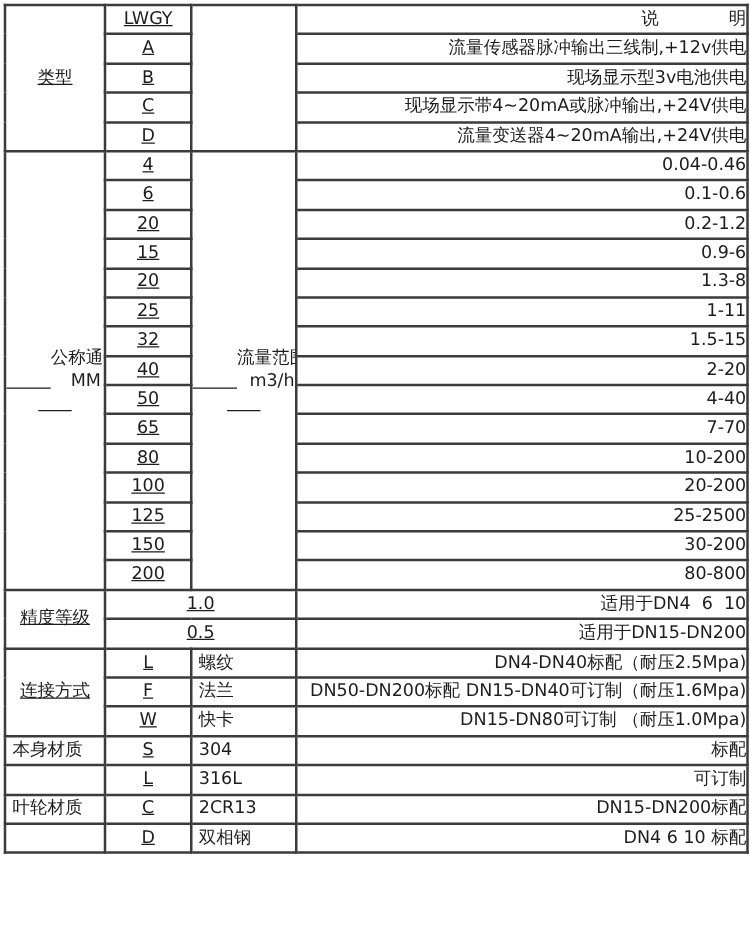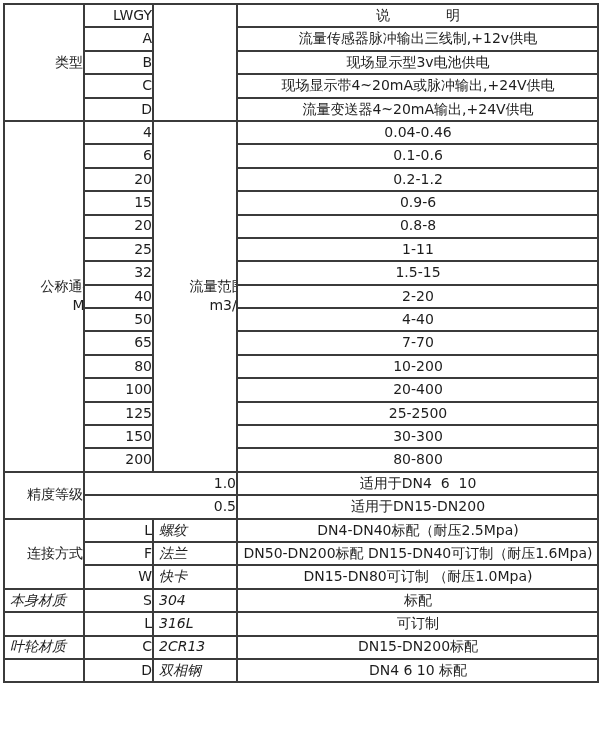--- a/index.html
+++ b/index.html
@@ -21,23 +21,23 @@
     border: 2px solid #3b3b3b;
     height: 23.4px;
     font-size: 14px;
     color: #1d1d1d;
     padding: 0;
     white-space: pre;
     overflow: hidden;
     line-height: 1.25;
     vertical-align: middle;
   }
-  td.center { text-align: right; }
-  td.left   { text-align: left; padding-left: 5px; font-style: italic; }
-  td.desc   { text-align: center; padding-left: 1px; }
+  td.center { text-align: center; text-decoration: underline; }
+  td.left   { text-align: left; padding-left: 5px; }
+  td.desc   { text-align: right; padding-left: 1px; }
   .twoline { display: inline-block; line-height: 1.35; }
 </style>
 </head>
 <body>
 
 <table class="spec">
   <colgroup>
     <col style="width:80px">
     <col style="width:69px">
     <col style="width:84px">
@@ -85,21 +85,21 @@
     <tr>
       <td class="center">20</td>
       <td class="desc">0.2-1.2</td>
     </tr>
     <tr>
       <td class="center">15</td>
       <td class="desc">0.9-6</td>
     </tr>
     <tr>
       <td class="center">20</td>
-      <td class="desc">0.8-8</td>
+      <td class="desc">1.3-8</td>
     </tr>
     <tr>
       <td class="center">25</td>
       <td class="desc">1-11</td>
     </tr>
     <tr>
       <td class="center">32</td>
       <td class="desc">1.5-15</td>
     </tr>
     <tr>
@@ -113,29 +113,29 @@
     <tr>
       <td class="center">65</td>
       <td class="desc">7-70</td>
     </tr>
     <tr>
       <td class="center">80</td>
       <td class="desc">10-200</td>
     </tr>
     <tr>
       <td class="center">100</td>
-      <td class="desc">20-400</td>
+      <td class="desc">20-200</td>
     </tr>
     <tr>
       <td class="center">125</td>
       <td class="desc">25-2500</td>
     </tr>
     <tr>
       <td class="center">150</td>
-      <td class="desc">30-300</td>
+      <td class="desc">30-200</td>
     </tr>
     <tr>
       <td class="center">200</td>
       <td class="desc">80-800</td>
     </tr>
 
     <tr>
       <td rowspan="2" class="center">精度等级</td>
       <td colspan="2" class="center">1.0</td>
       <td class="desc">适用于DN4  6  10</td>

